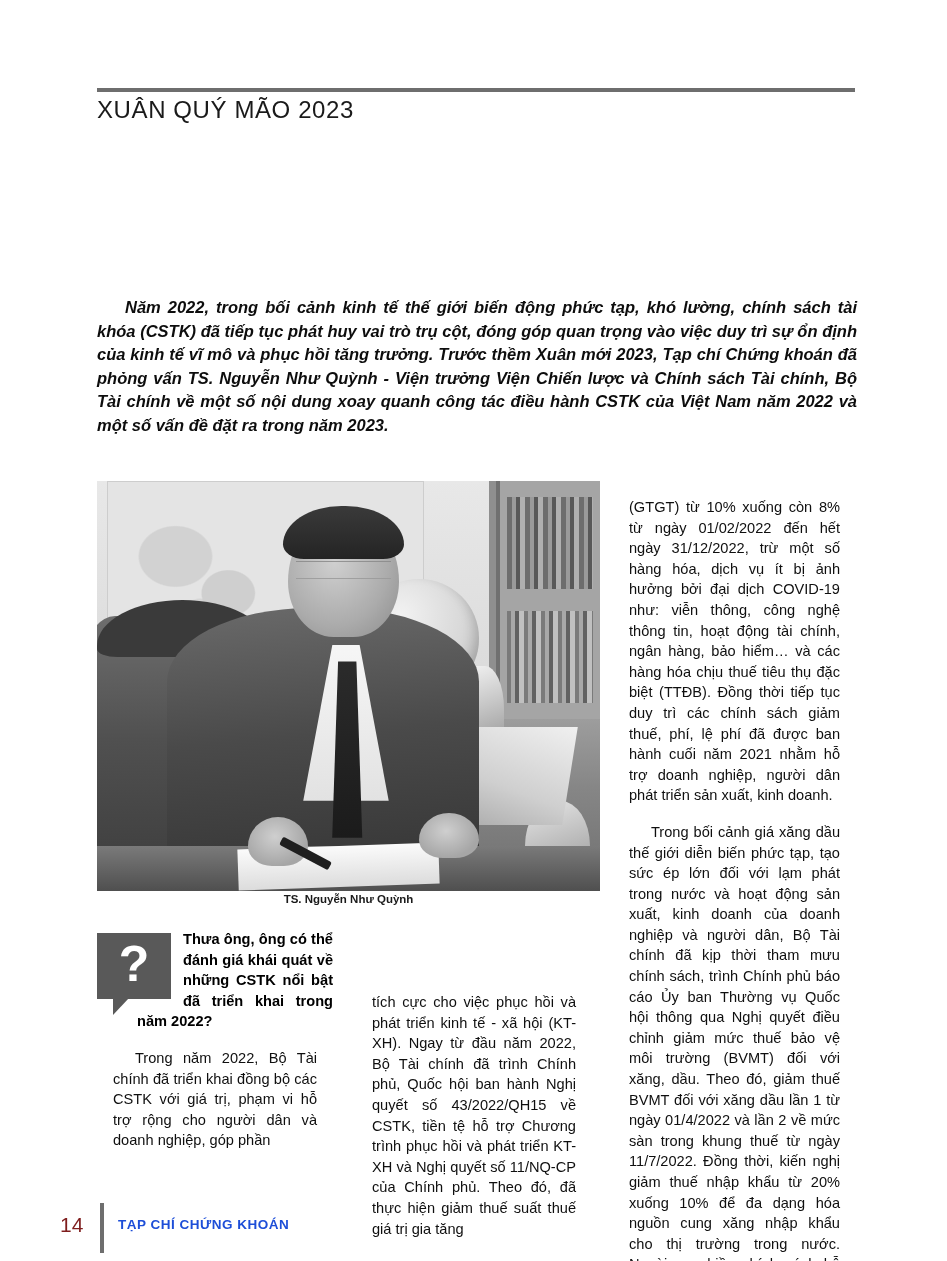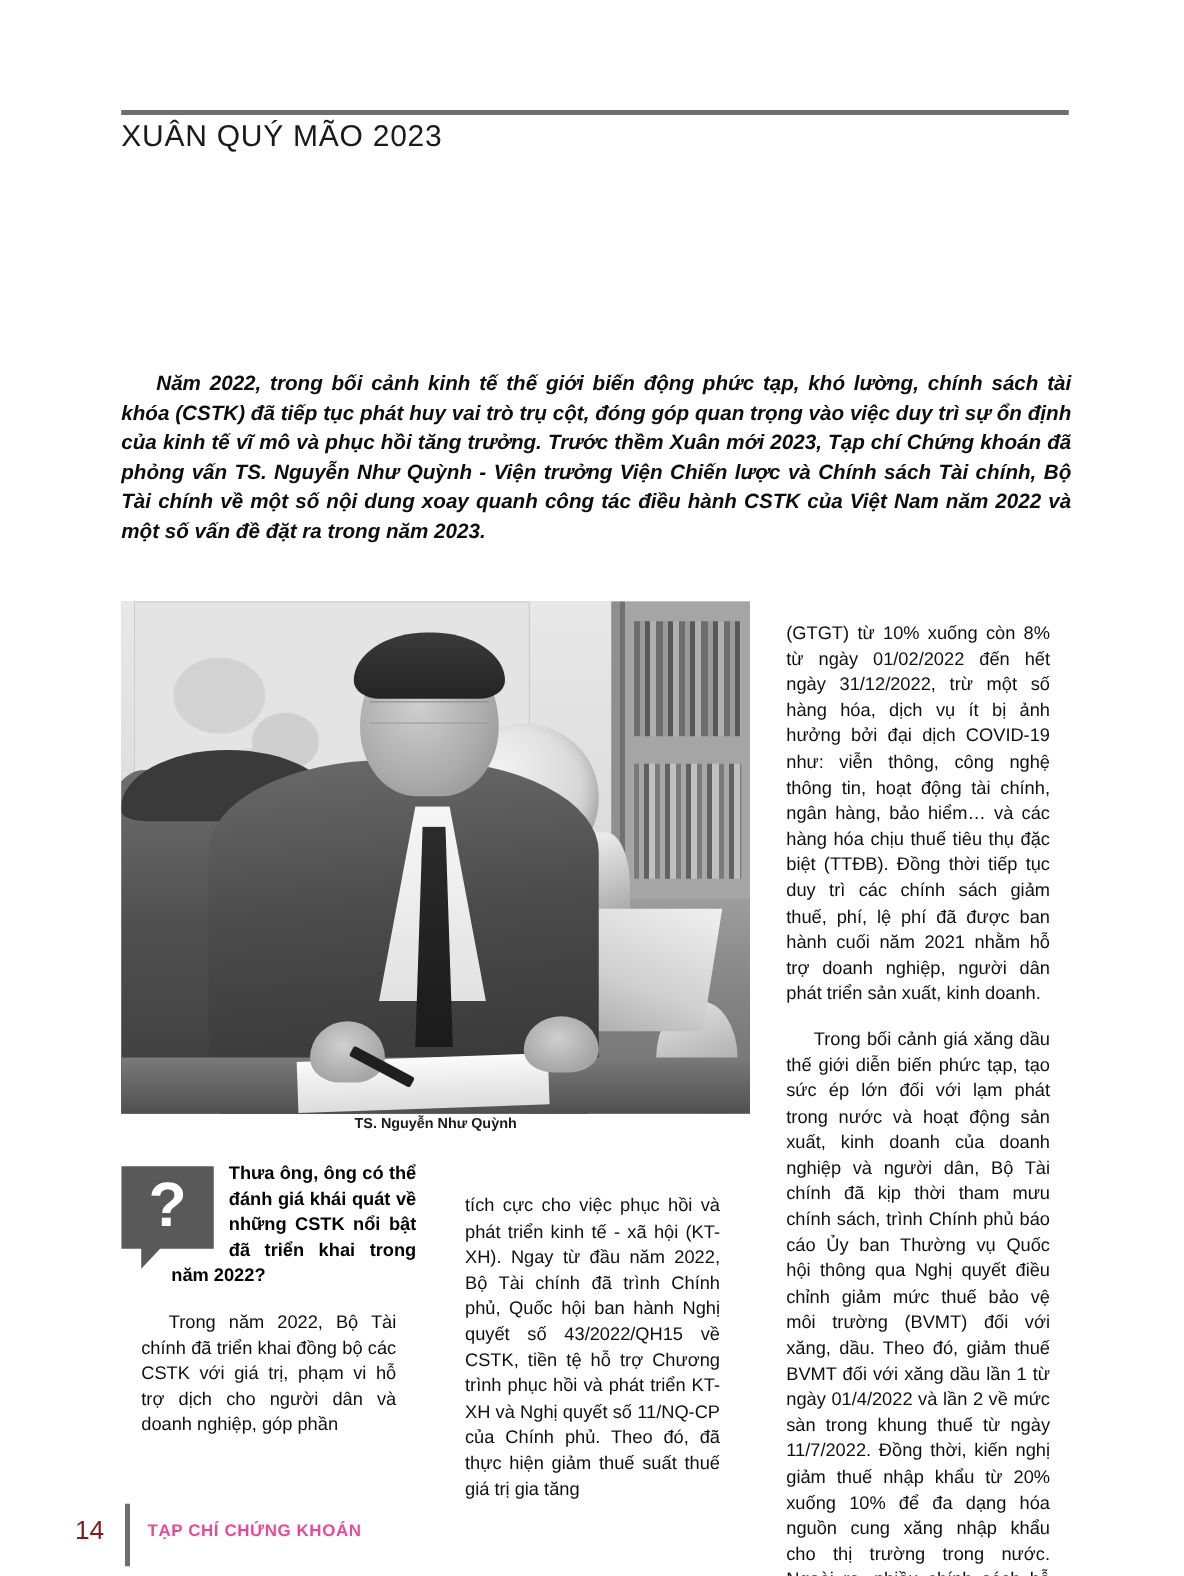--- a/index.html
+++ b/index.html
@@ -243,21 +243,21 @@
     text-align: justify;
     text-justify: inter-word;
     color: #0f0f0f;
     hyphens: none;
   }
   .col p { margin: 16px; }
   .col p + p { margin-top: 0px; }
   .col .indent { display: inline-block; width: 22px; }
 
   #col-left  { left: 97px;  top: 929px; width: 236px; }
-  #col-mid   { left: 356px; top: 939px; width: 236px; }
+  #col-mid   { left: 356px; top: 976px; width: 236px; }
   #col-right { left: 613px; top: 481px; width: 243px; }
 
   
   .q-block {
     overflow: hidden;
     margin-bottom: 2px;
   }
   .q-icon {
     float: left;
     width: 74px;
@@ -318,21 +318,21 @@
     height: 50px;
     background: #6e6e6e;
   }
   .footer-title {
     position: absolute;
     left: 58px;
     top: 6px;
     font-size: 13.5px;
     font-weight: 700;
     letter-spacing: 0.5px;
-    color: #ec4899;
+    color: #1d4ed8;
     white-space: nowrap;
   }
 </style>
 </head>
 <body>
 
 <div class="page">
 
   <div class="kicker">XUÂN QUÝ MÃO 2023</div>
   <div class="header-rule"></div>
@@ -368,21 +368,21 @@
   <div class="caption">TS. Nguyễn Như Quỳnh</div>
 
   <div class="col" id="col-left">
     <div class="q-block">
       <div class="q-icon">
         <span class="q-mark">?</span>
         <span class="q-tail"></span>
       </div>
       <div class="q-text">Thưa ông, ông có thể đánh giá khái quát về những CSTK nổi bật đã triển khai trong năm 2022?</div>
     </div>
-    <p><span class="indent"></span><span>Trong năm 2022, Bộ Tài chính đã triển khai đồng bộ các CSTK với giá trị, phạm vi hỗ trợ dịch cho người dân và doanh nghiệp, góp phần</span></p>
+    <p><span class="indent"></span><span>Trong năm 2022, Bộ Tài chính đã triển khai đồng bộ các CSTK với giá trị, phạm vi hỗ trợ rộng cho người dân và doanh nghiệp, góp phần</span></p>
   </div>
 
   <div class="col" id="col-mid">
     <p><span>tích cực cho việc phục hồi và phát triển kinh tế - xã hội (KT-XH). Ngay từ đầu năm 2022, Bộ Tài chính đã trình Chính phủ, Quốc hội ban hành Nghị quyết số 43/2022/QH15 về CSTK, tiền tệ hỗ trợ Chương trình phục hồi và phát triển KT-XH và Nghị quyết số 11/NQ-CP của Chính phủ. Theo đó, đã thực hiện giảm thuế suất thuế giá trị gia tăng</span></p>
   </div>
 
   <div class="col" id="col-right">
     <p><span>(GTGT) từ 10% xuống còn 8% từ ngày 01/02/2022 đến hết ngày 31/12/2022, trừ một số hàng hóa, dịch vụ ít bị ảnh hưởng bởi đại dịch COVID-19 như: viễn thông, công nghệ thông tin, hoạt động tài chính, ngân hàng, bảo hiểm… và các hàng hóa chịu thuế tiêu thụ đặc biệt (TTĐB). Đồng thời tiếp tục duy trì các chính sách giảm thuế, phí, lệ phí đã được ban hành cuối năm 2021 nhằm hỗ trợ doanh nghiệp, người dân phát triển sản xuất, kinh doanh.</span></p>
     <p><span class="indent"></span><span>Trong bối cảnh giá xăng dầu thế giới diễn biến phức tạp, tạo sức ép lớn đối với lạm phát trong nước và hoạt động sản xuất, kinh doanh của doanh nghiệp và người dân, Bộ Tài chính đã kịp thời tham mưu chính sách, trình Chính phủ báo cáo Ủy ban Thường vụ Quốc hội thông qua Nghị quyết điều chỉnh giảm mức thuế bảo vệ môi trường (BVMT) đối với xăng, dầu. Theo đó, giảm thuế BVMT đối với xăng dầu lần 1 từ ngày 01/4/2022 và lần 2 về mức sàn trong khung thuế từ ngày 11/7/2022. Đồng thời, kiến nghị giảm thuế nhập khẩu từ 20% xuống 10% để đa dạng hóa nguồn cung xăng nhập khẩu cho thị trường trong nước. Ngoài ra, nhiều chính sách hỗ trợ khác cũng được ban hành như</span></p>
   </div>

